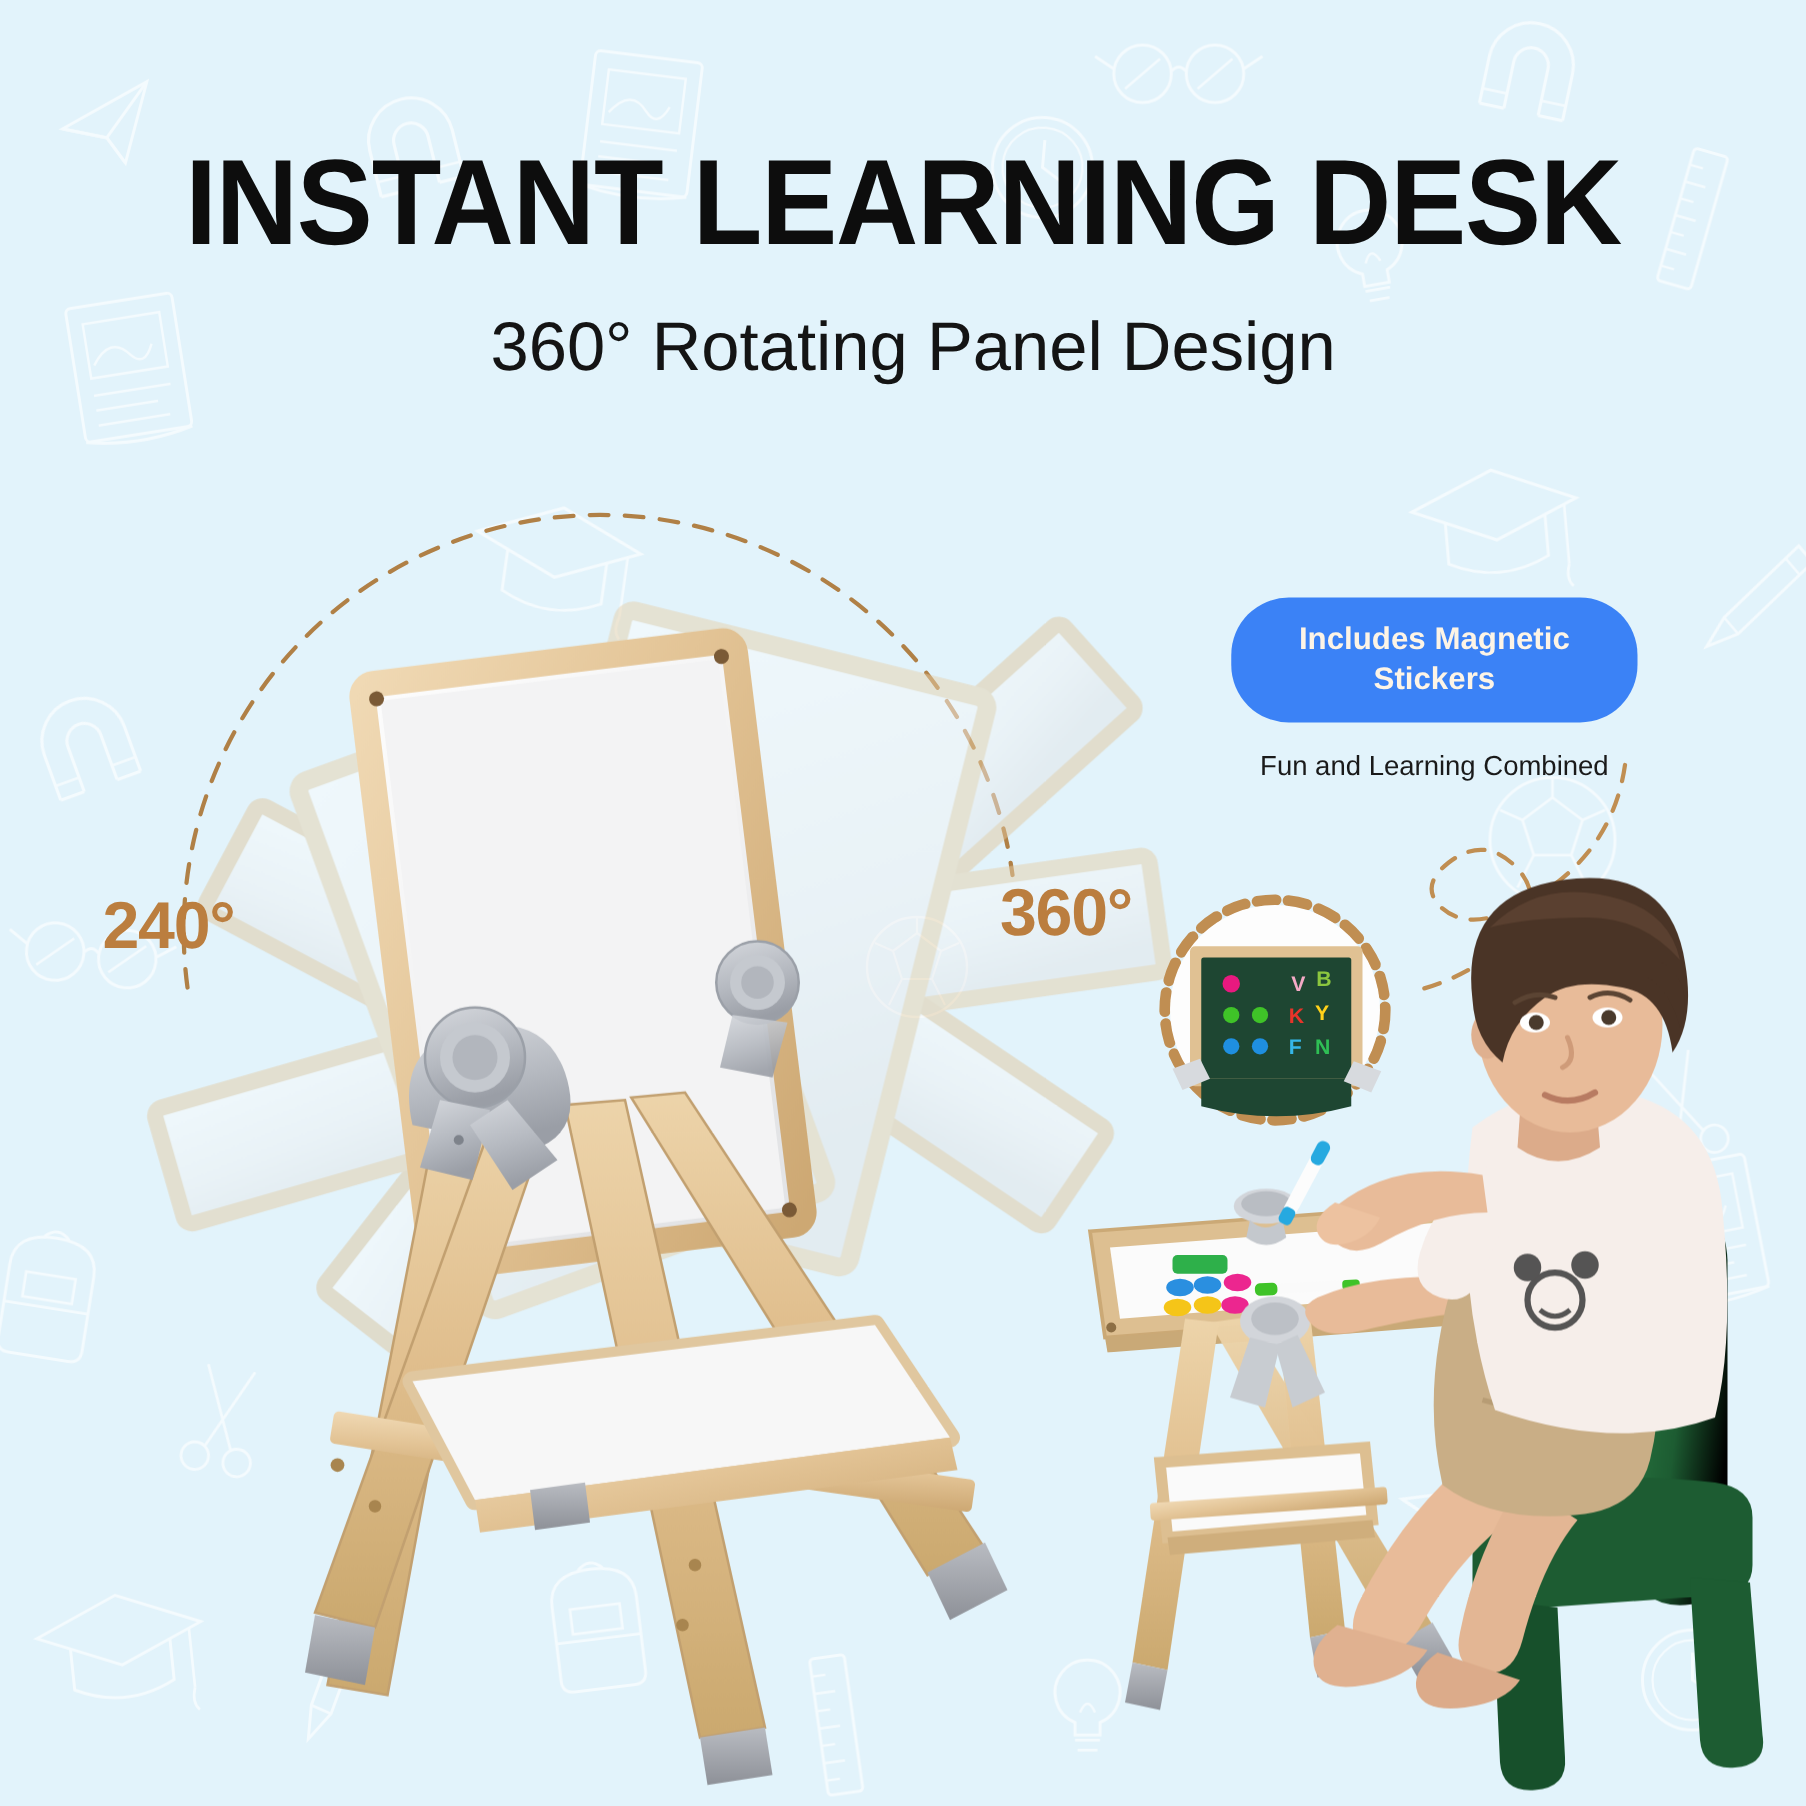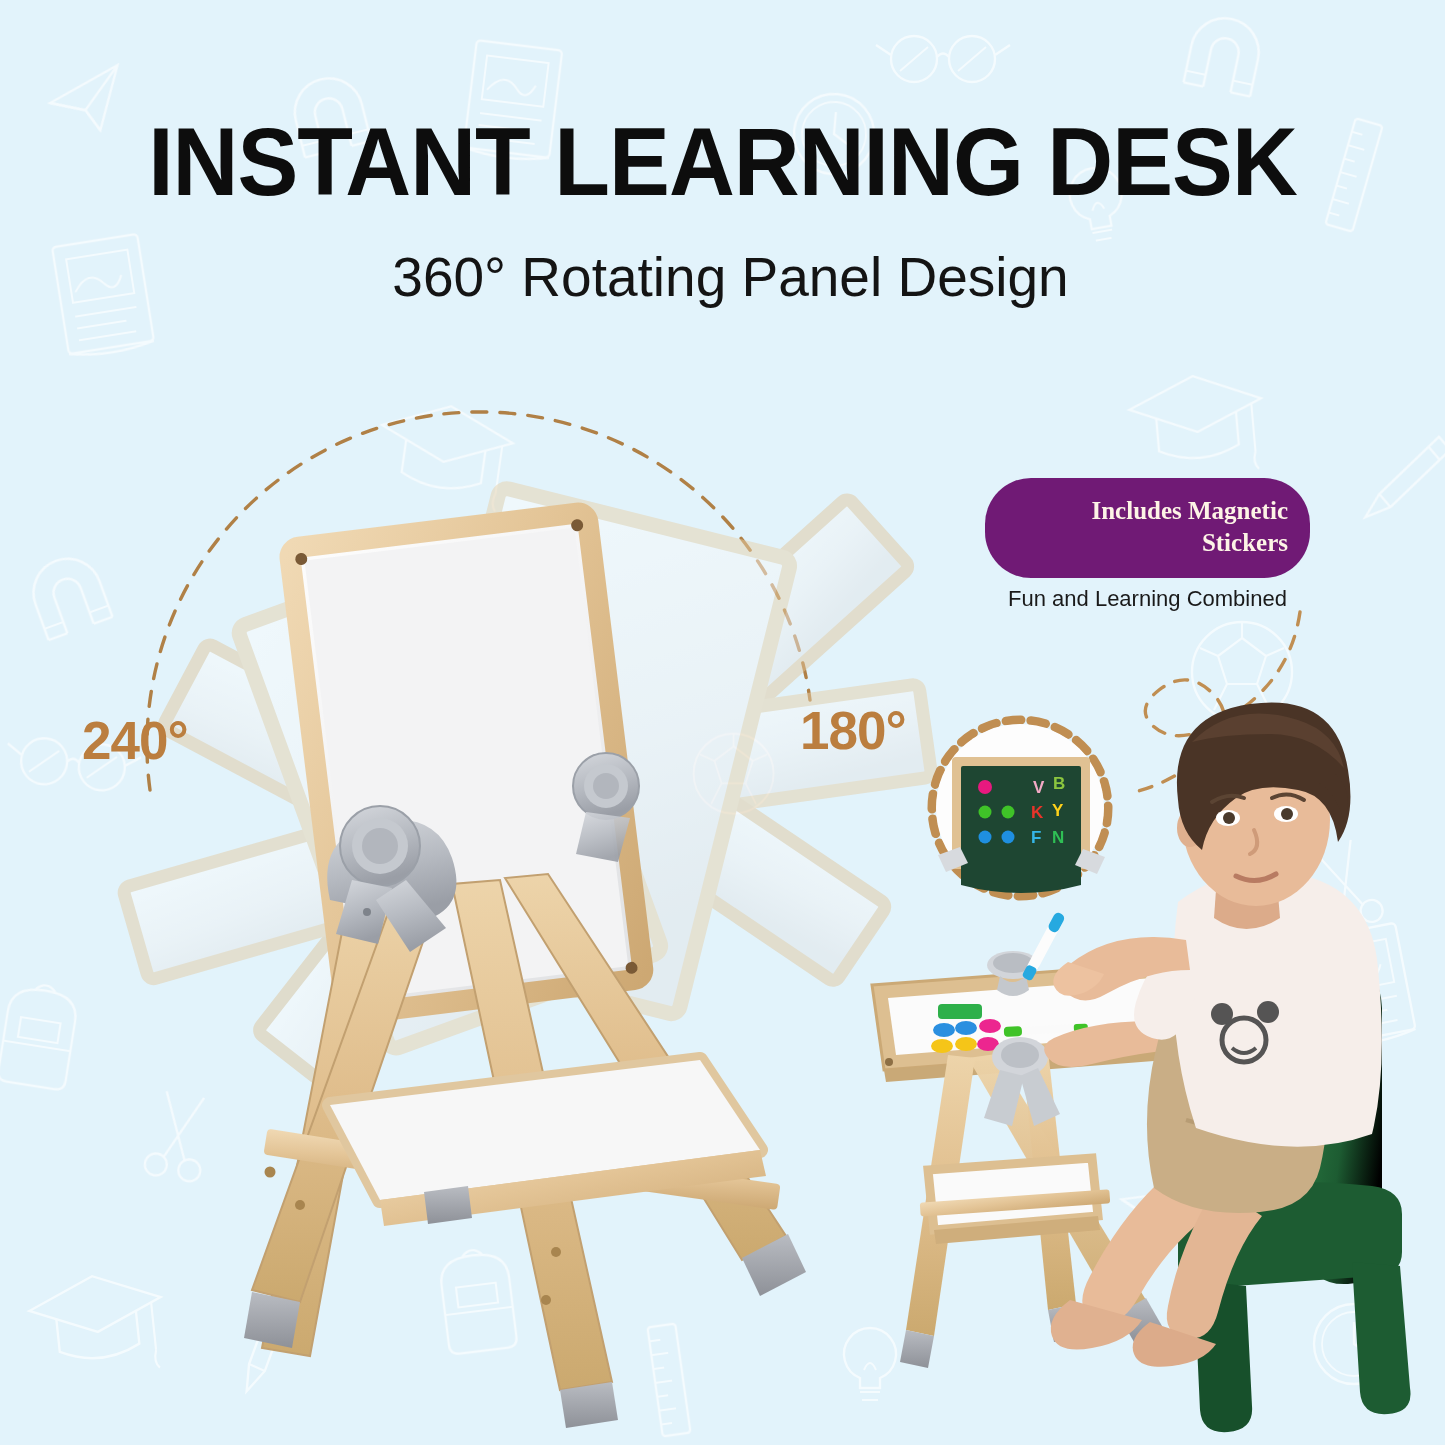--- a/index.html
+++ b/index.html
@@ -38,26 +38,26 @@
     position:absolute; z-index:7;
     font-size:53px; font-weight:700; color:#bb7e3f;
     letter-spacing:-1px;
   }
   .deg.left  { left:82px;  top:710px; }
   .deg.right { left:800px; top:700px; }
 
   
   .badge-wrap { position:absolute; left:985px; top:478px; width:325px; z-index:7; }
   .badge {
-    background:#701a75; color:#fdf4e6;
+    background:#3b82f6; color:#fdf4e6;
     border-radius:46px; padding:17px 22px 19px;
-    text-align:right; font-size:25px; font-weight:700; line-height:1.28;font-family:Liberation Serif, serif;
+    text-align:center; font-size:25px; font-weight:700; line-height:1.28;
   }
   .badge-sub {
-    margin-top:8px; text-align:center;
+    margin-top:22px; text-align:center;
     font-size:22px; font-weight:400; color:#1a1a1a;
   }
 
   
   .stage { position:absolute; inset:0; z-index:4; pointer-events:none; }
 </style>
 </head>
 <body>
 
 <svg id="doodles" viewBox="0 0 1445 1445" width="1445" height="1445">
@@ -447,18 +447,18 @@
       <circle cx="1287" cy="814" r="6" fill="#4a3a2c"></circle>
       <path d="M1212 802 q16 -10 32 -4 M1272 798 q16 -8 32 2" fill="none" stroke="#5b4433" stroke-width="4" stroke-linecap="round"></path>
 
       <path d="M1254 830 q8 18 -4 24" fill="none" stroke="#cf9b79" stroke-width="4" stroke-linecap="round"></path>
       <path d="M1236 876 q20 10 40 -2" fill="none" stroke="#b87b62" stroke-width="5" stroke-linecap="round"></path>
     </g>
   </g>
 </svg>
 
 <div class="deg left">240°</div>
-<div class="deg right">180°</div>
+<div class="deg right">360°</div>
 
 <div class="badge-wrap">
   <div class="badge">Includes Magnetic Stickers</div>
   <div class="badge-sub">Fun and Learning Combined</div>
 </div>
 
 </body></html>

